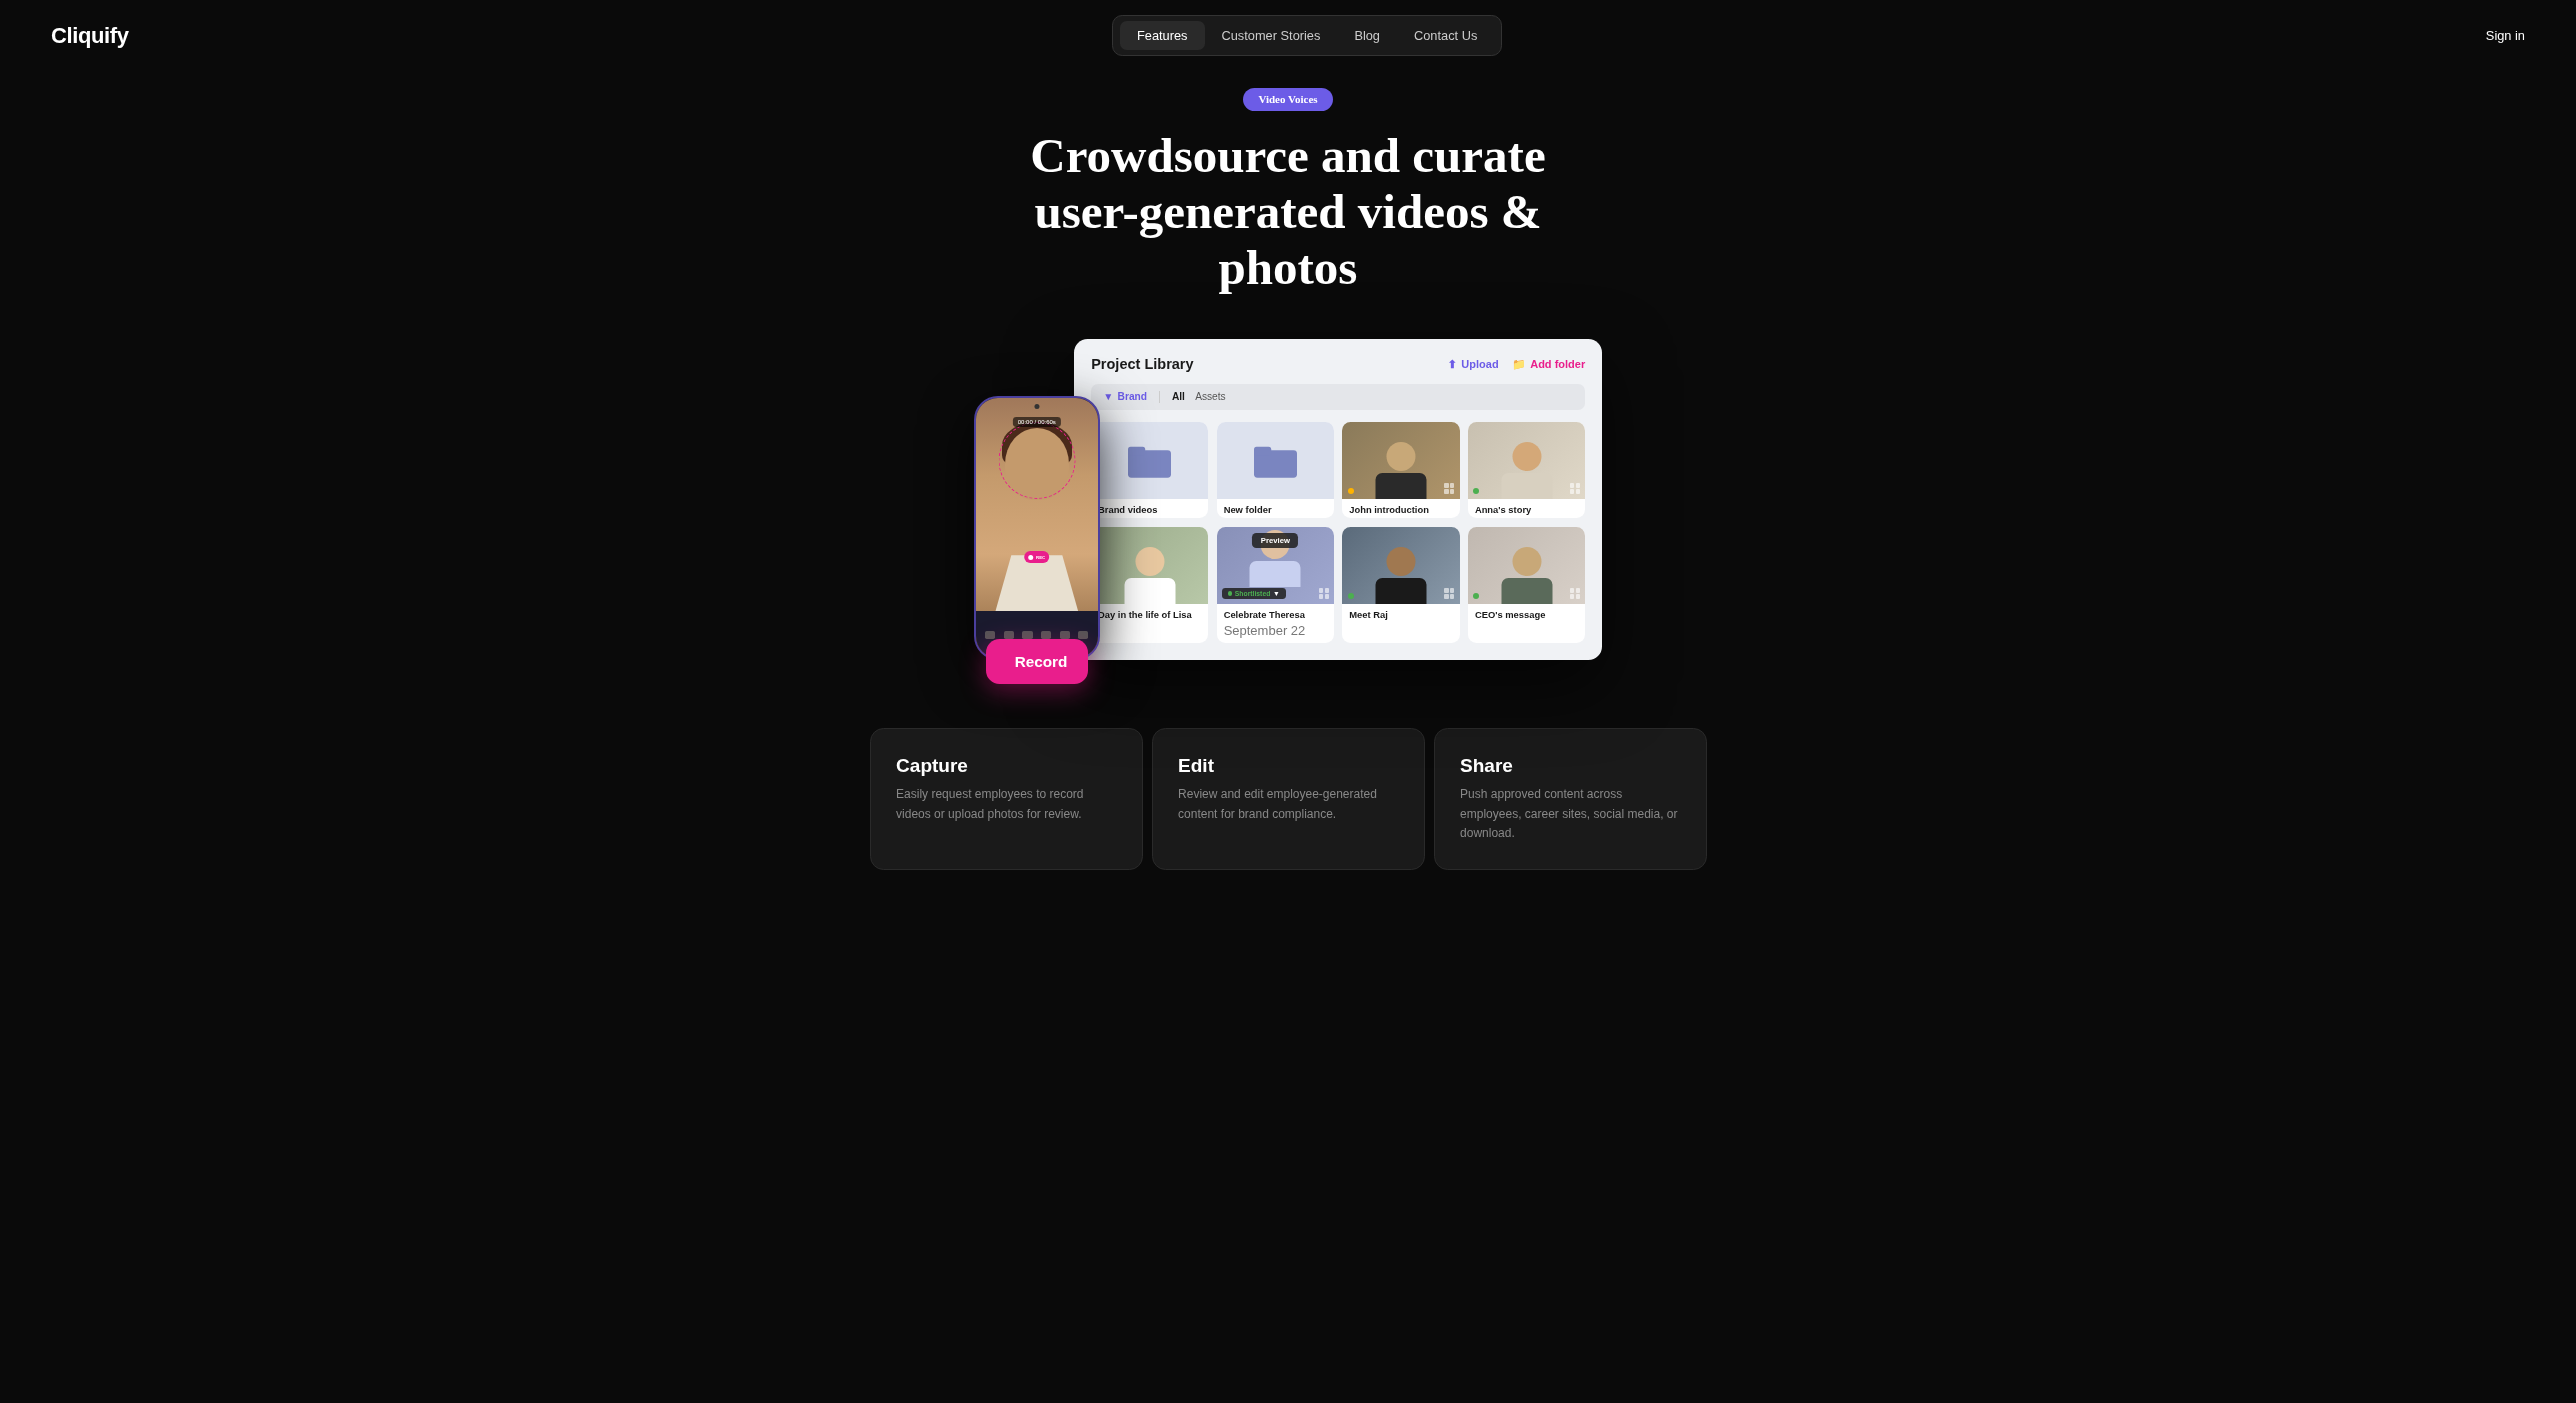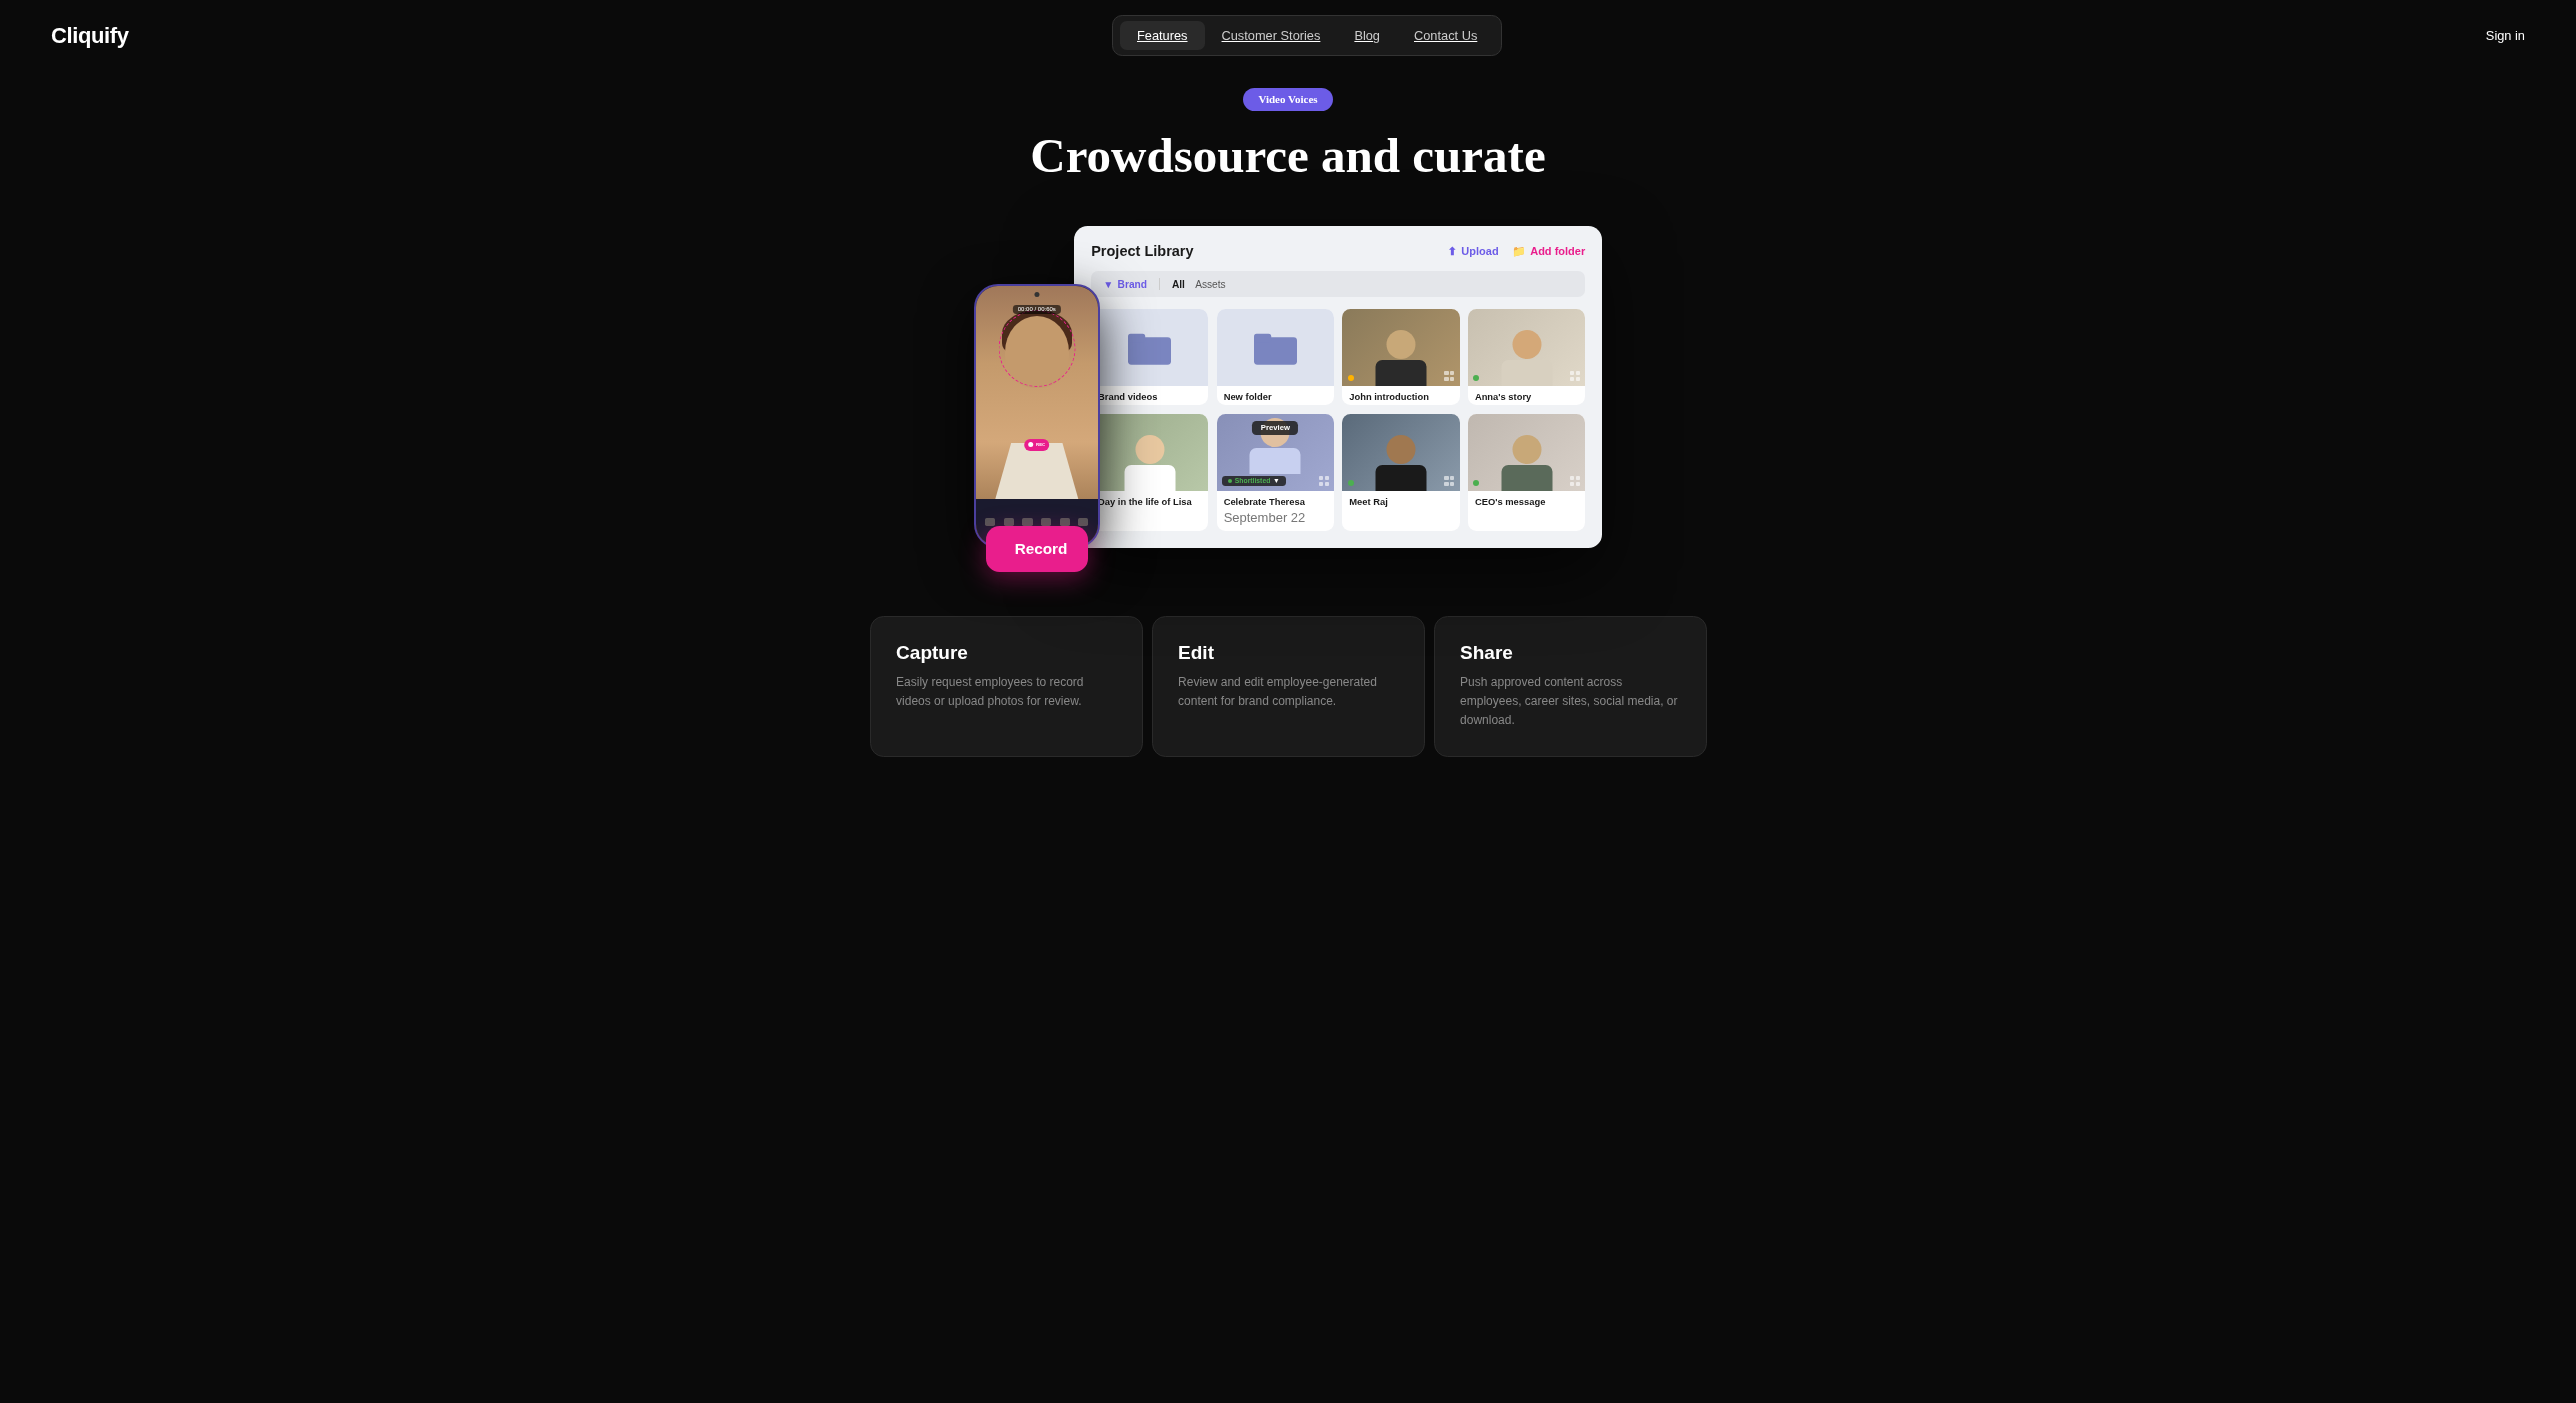--- a/index.html
+++ b/index.html
@@ -27,21 +27,20 @@
       letter-spacing: -0.4px;
     }
     .nav-center {
       display: flex;
       align-items: center;
       gap: 0;
       background: #1a1a1a;
       border: 0.9px solid #333;
       border-radius: 10.2px;
       padding: 5.1px 6.8px;
-      text-decoration: underline;
     }
     .nav-item {
       padding: 6.8px 17px;
       border-radius: 6.8px;
       font-size: 12.8px;
       color: #ccc;
       cursor: pointer;
     }
     .nav-item.active {
       background: #2a2a2a;
@@ -534,20 +533,21 @@
   </div>
   <div class="nav-right">
     <div class="sign-in-btn">Sign in</div>
   </div>
 </nav>
 
 <section class="hero">
   <div class="badge">Video Voices</div>
   <h1 class="hero-title">
     <span>Crowdsource and curate</span><br>
+    <span>user-generated videos &amp; photos</span>
   </h1>
 </section>
 
 <div class="visual-section">
 
   <div class="phone-wrapper">
     <div class="phone">
       <div class="phone-camera-dot"></div>
       <div class="phone-timer">00:00 / 00:60s</div>
 

